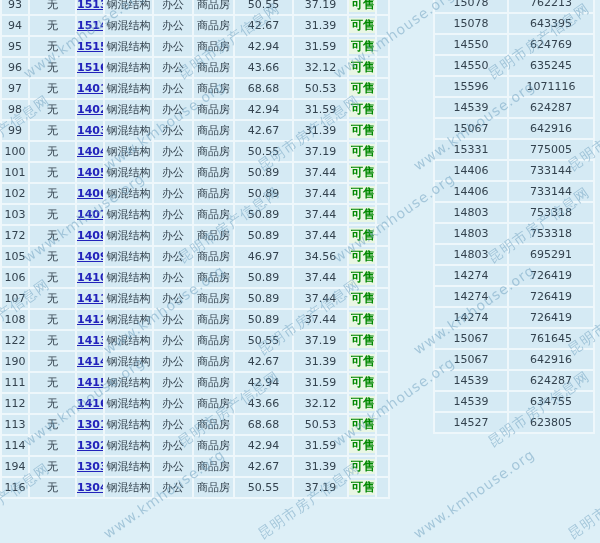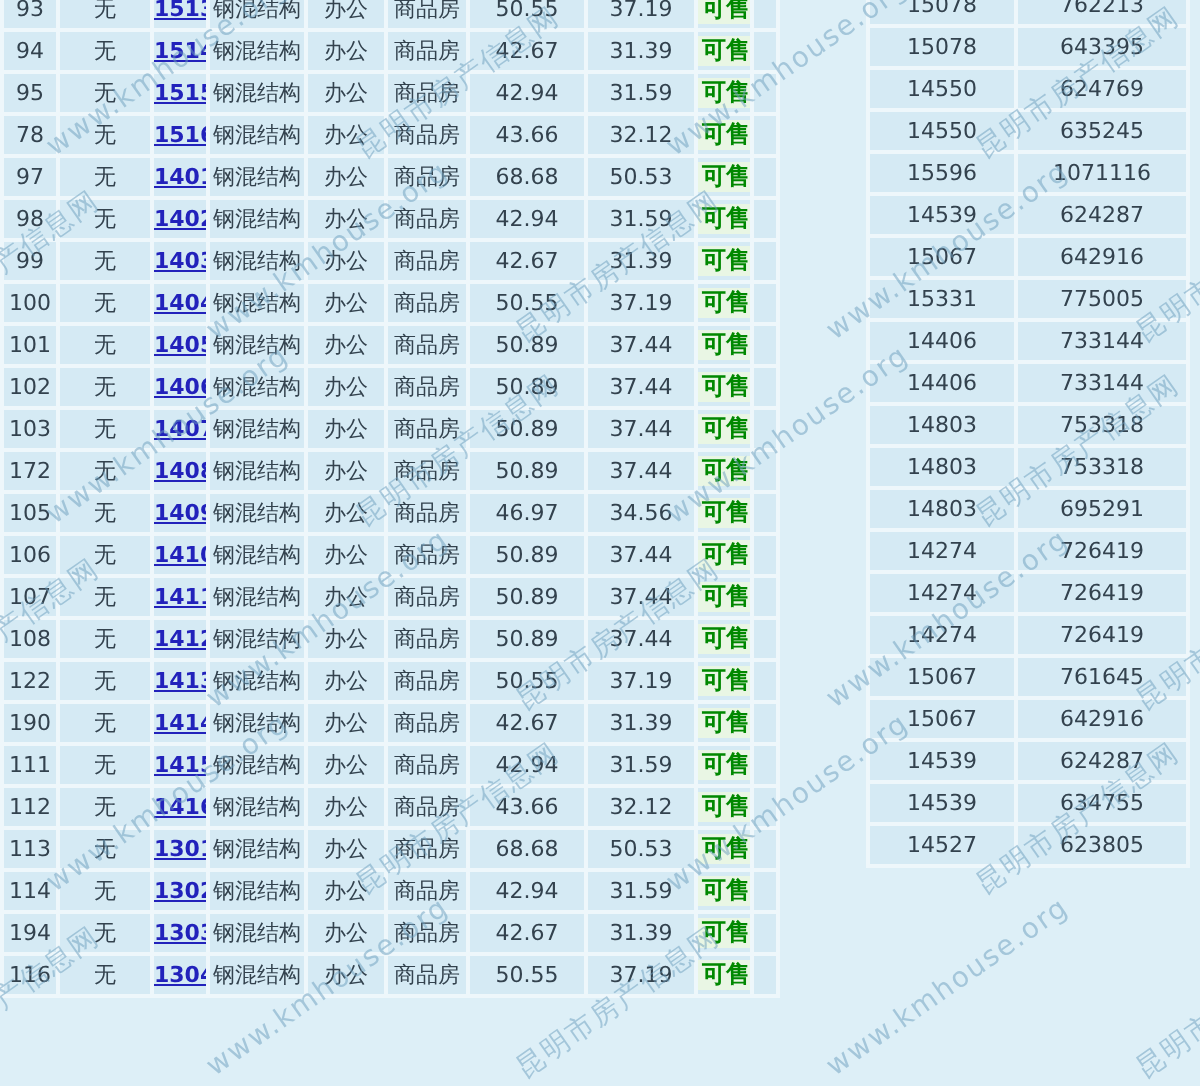--- a/index.html
+++ b/index.html
@@ -123,21 +123,21 @@
           <td><a class="room-link">1515</a></td>
           <td>钢混结构</td>
           <td>办公</td>
           <td>商品房</td>
           <td>42.94</td>
           <td>31.59</td>
           <td><span class="status-badge">可售</span></td>
           <td class="col-spacer"></td>
         </tr>
         <tr>
-          <td>78</td>
+          <td>96</td>
           <td>无</td>
           <td><a class="room-link">1516</a></td>
           <td>钢混结构</td>
           <td>办公</td>
           <td>商品房</td>
           <td>43.66</td>
           <td>32.12</td>
           <td><span class="status-badge">可售</span></td>
           <td class="col-spacer"></td>
         </tr>

